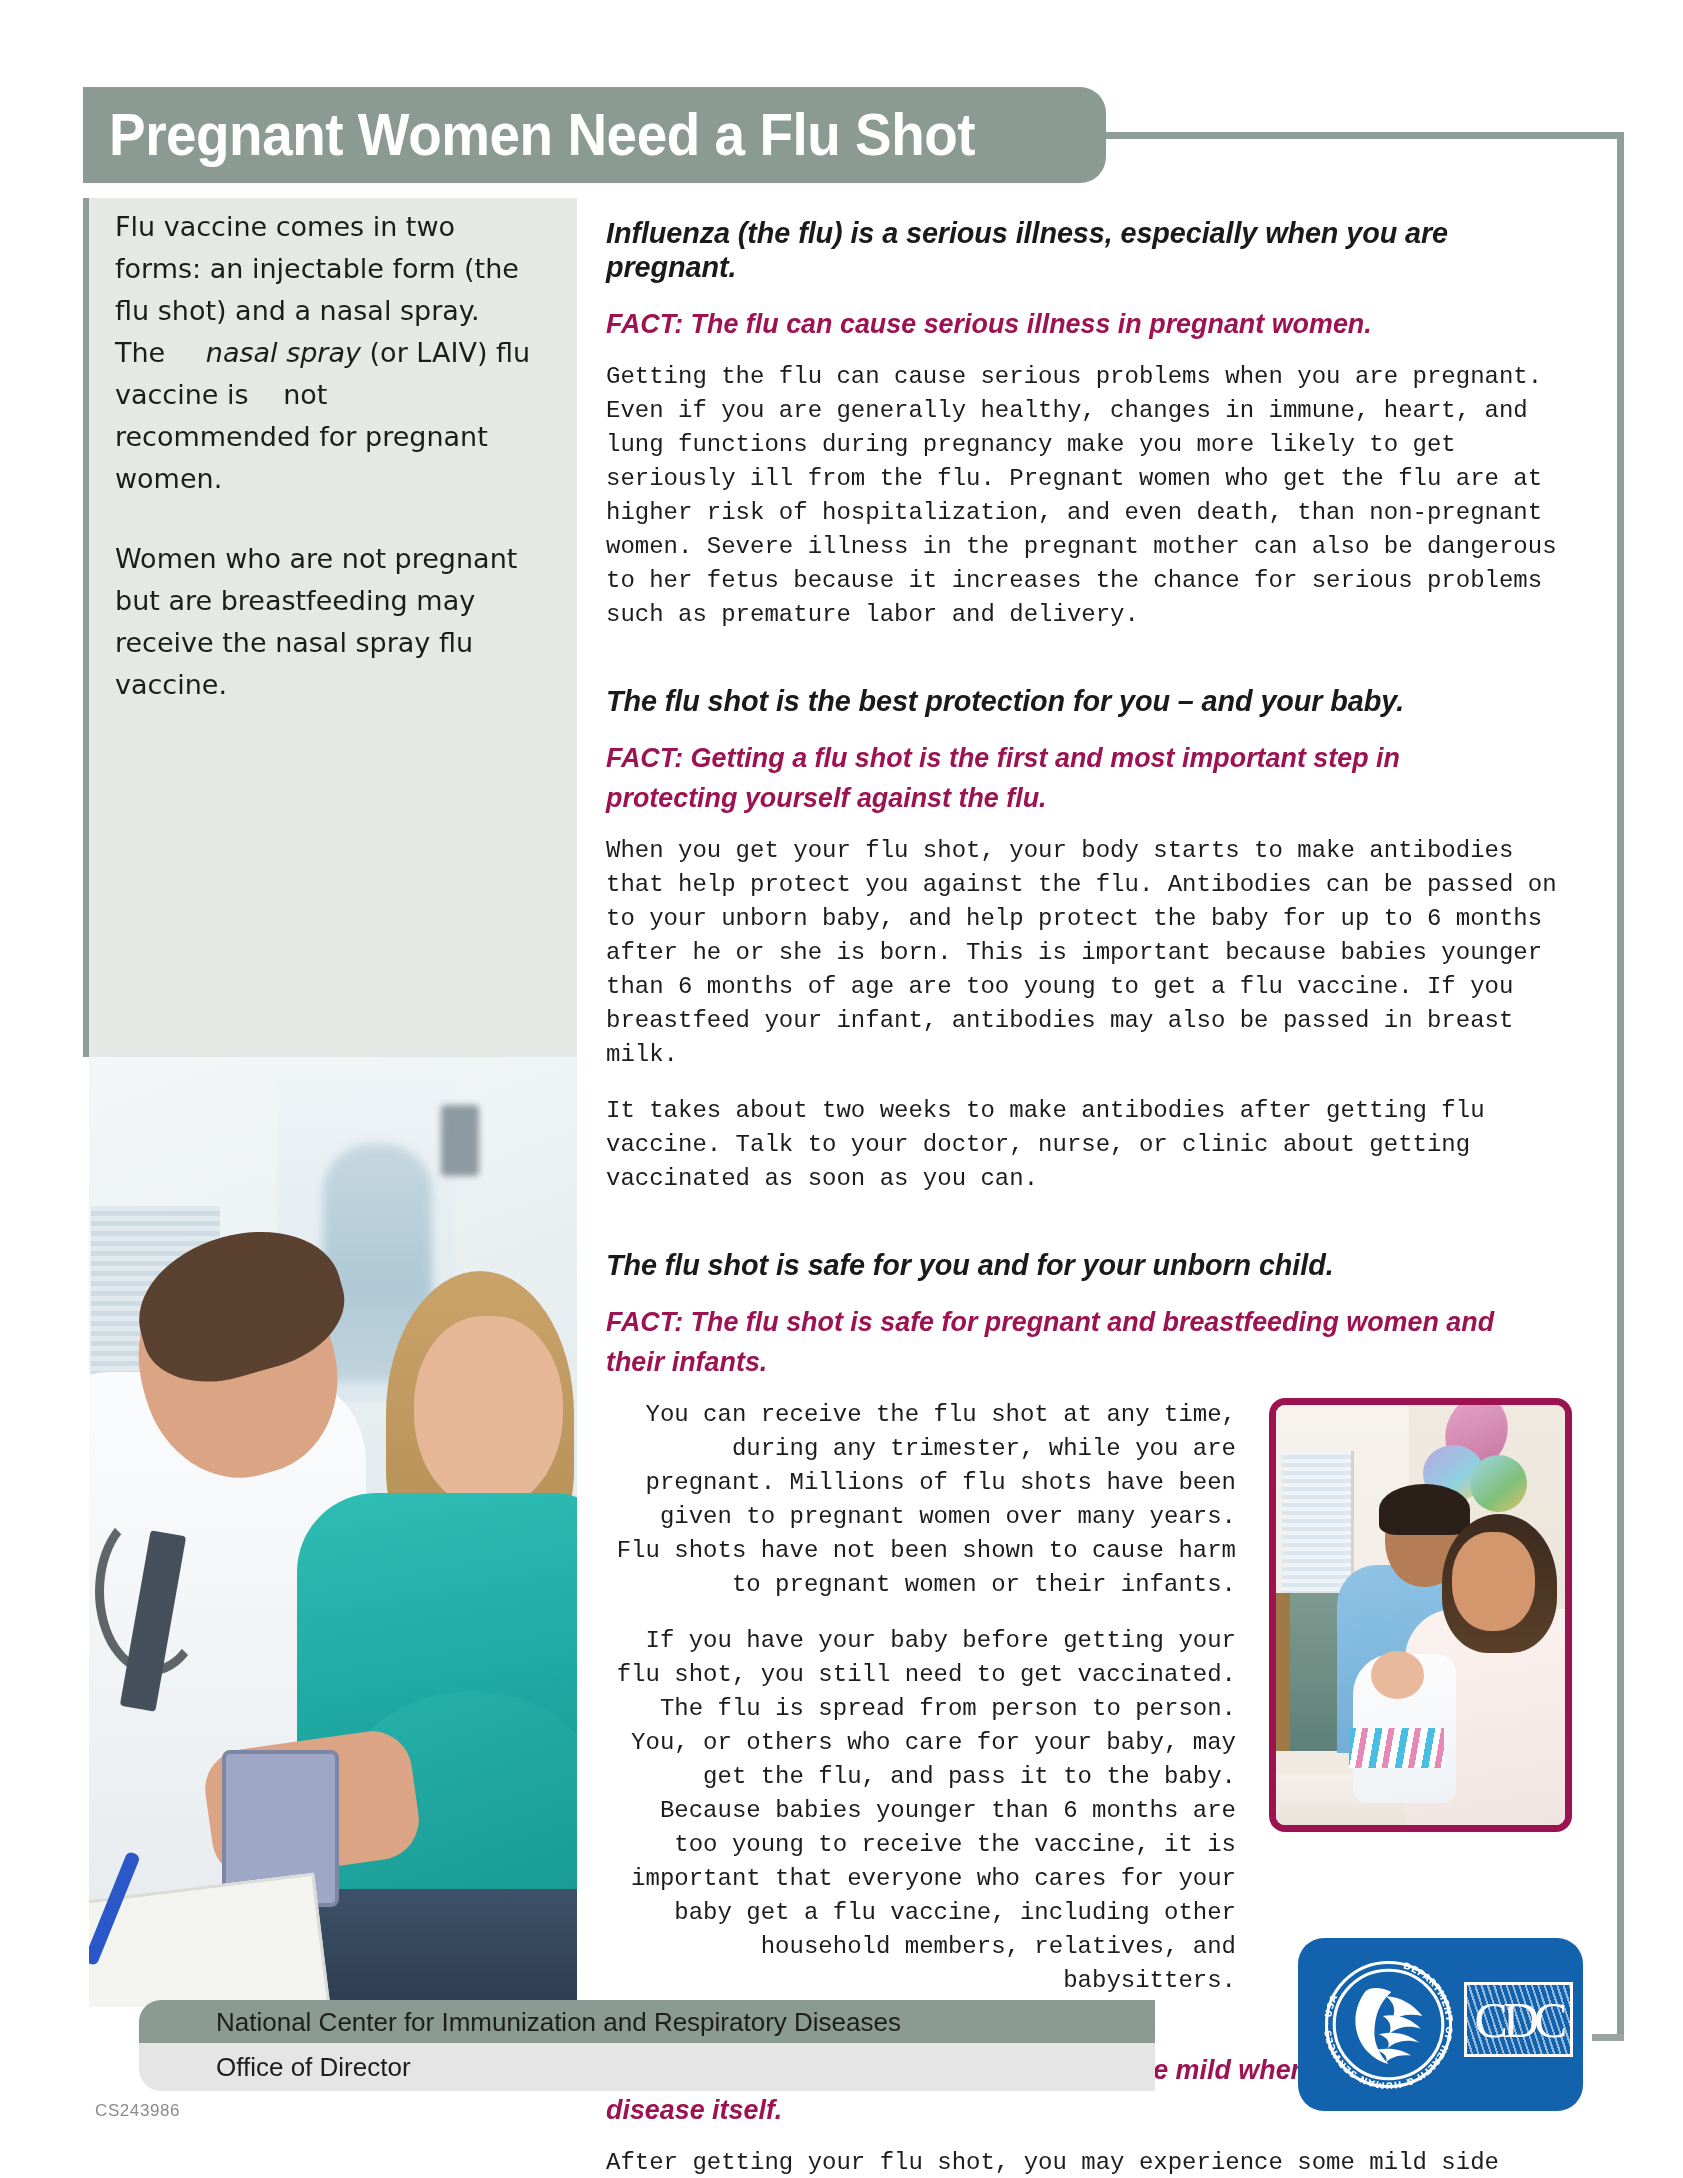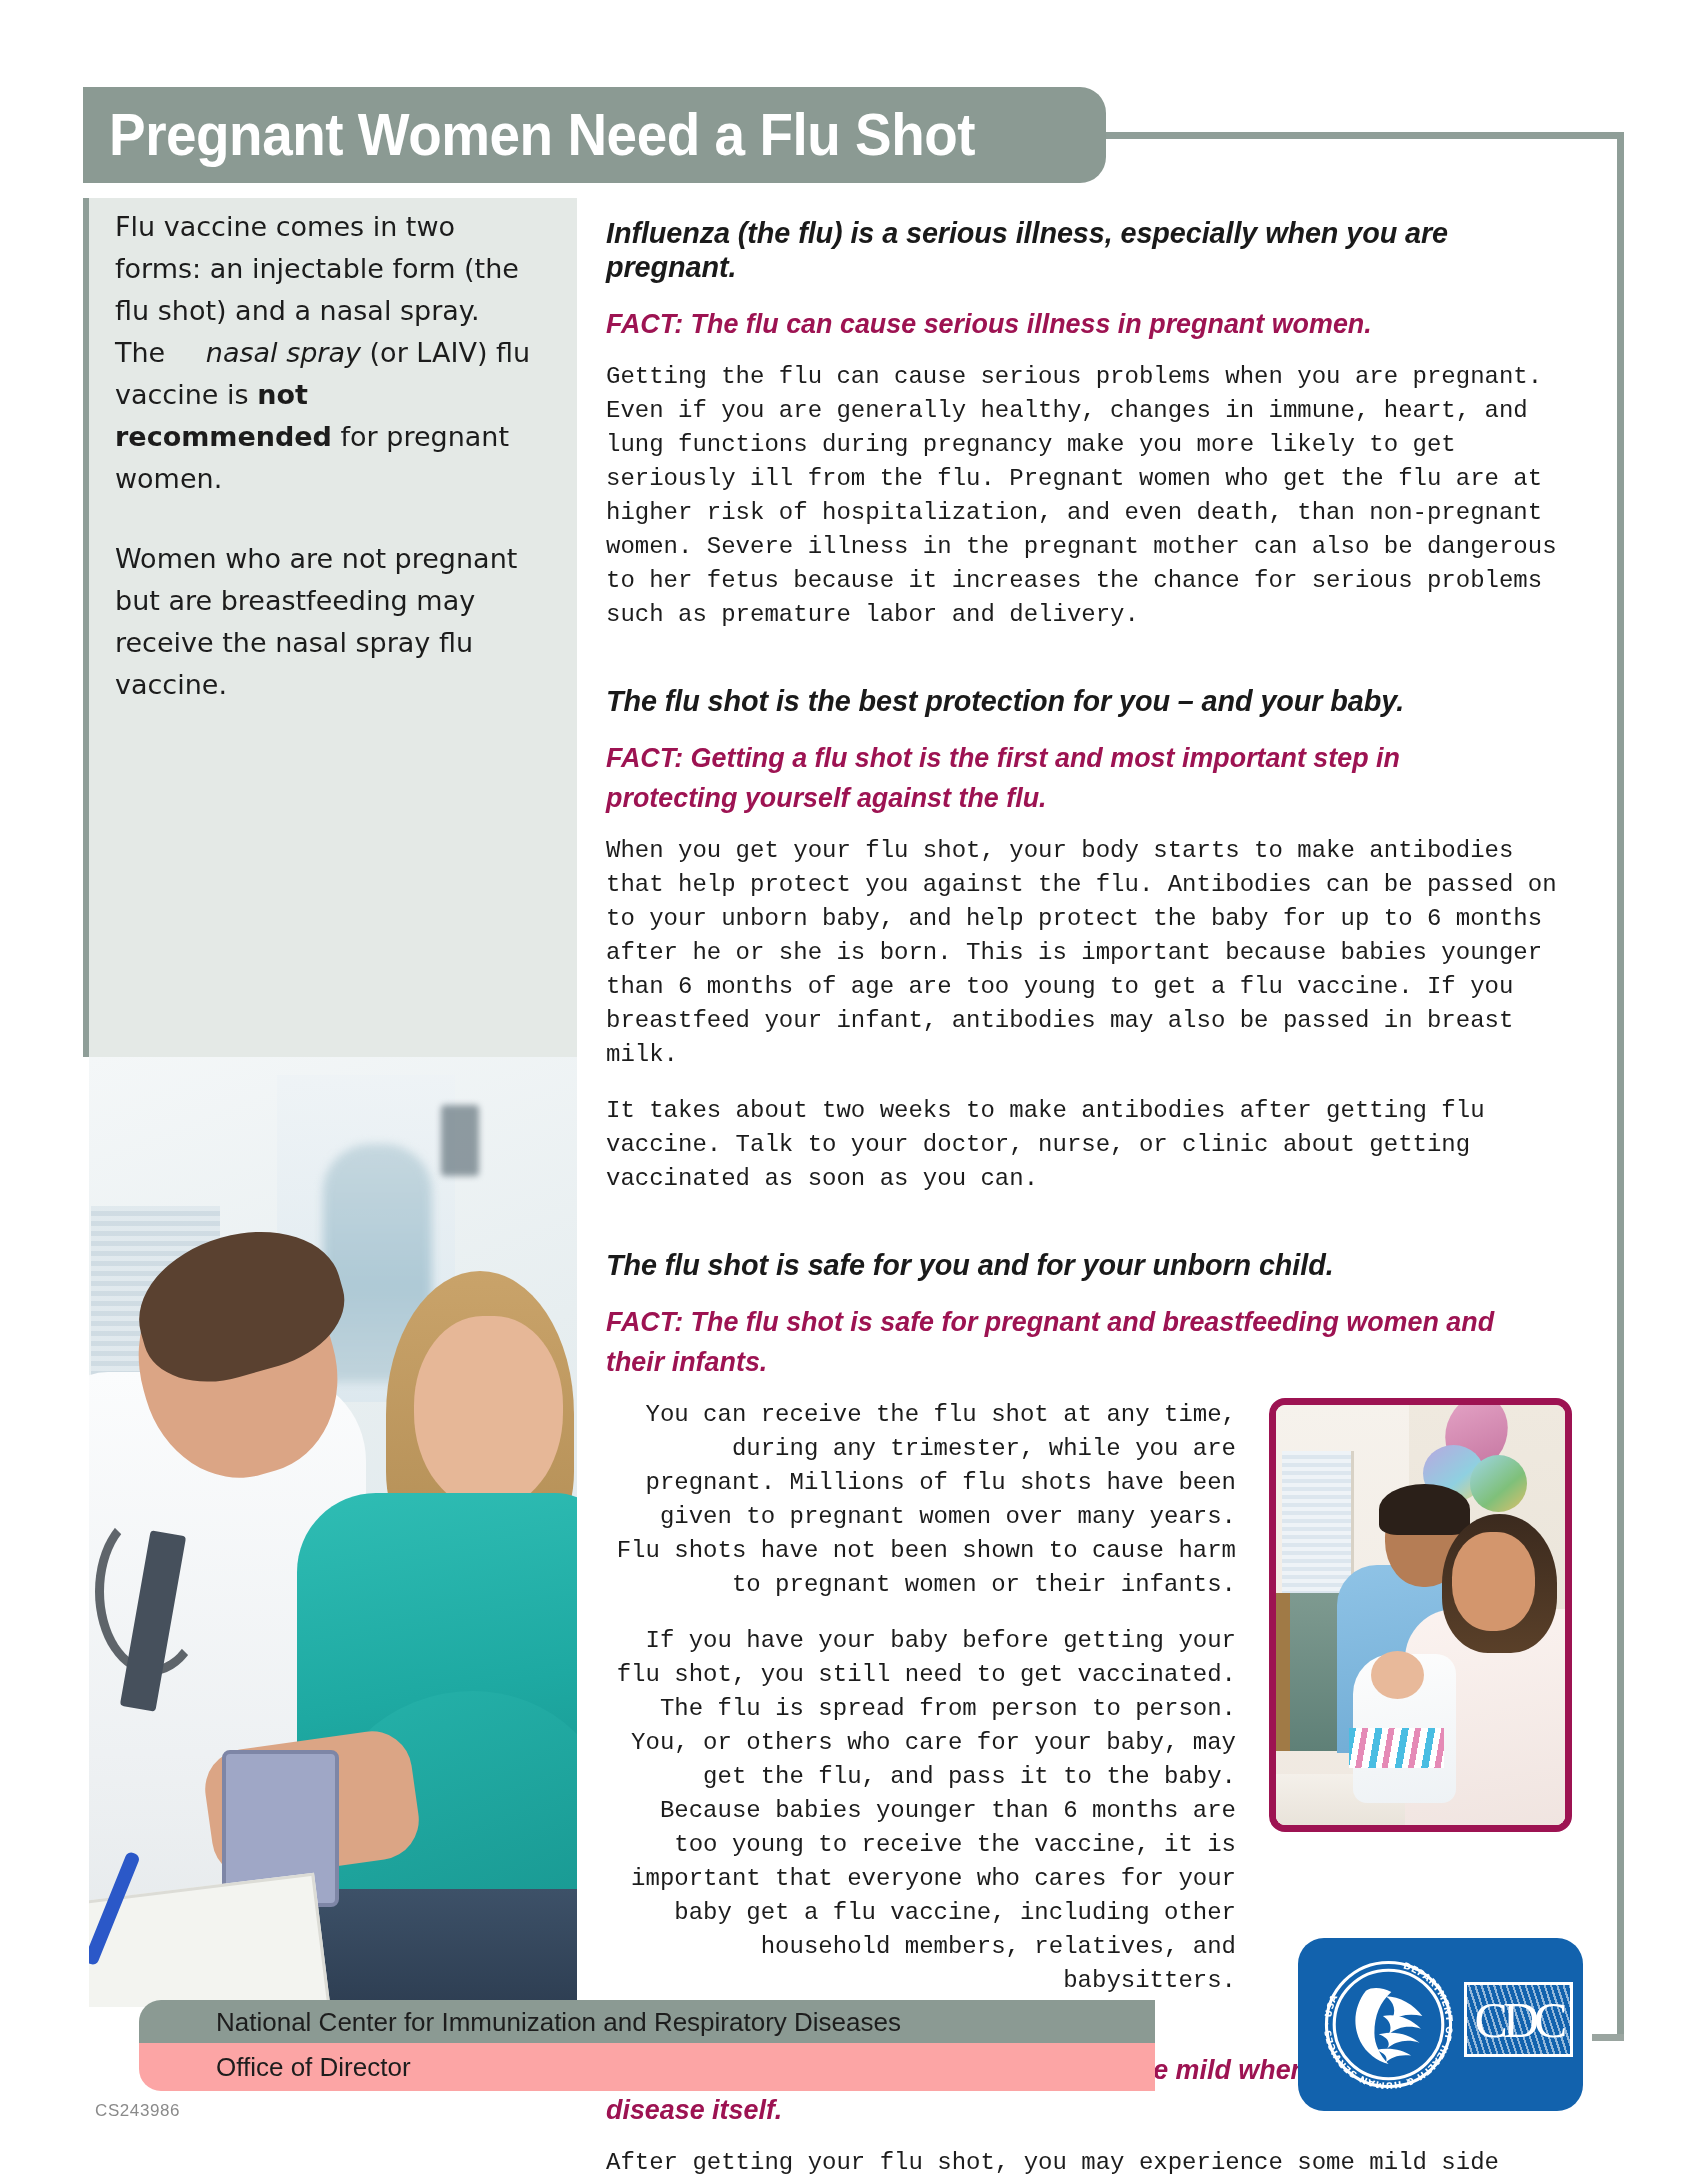--- a/index.html
+++ b/index.html
@@ -99,21 +99,21 @@
     width: 416px;
   }
   .sidebar-p {
     font-family: "DejaVu Sans", "Liberation Sans", sans-serif;
     font-size: 27px;
     line-height: 42px;
     color: #1c1c1c;
     margin: 0 0 38px 0;
   }
   .sidebar-p .ital { font-style: italic; margin-left: 32px; }
-  .sidebar-p .bold { font-weight: bold; }
+  .sidebar-p .bold { font-weight: normal; margin-left: 26px; }
 
   
   .photo-main {
     position: absolute;
     left: 77px;
     top: 1057px;
     width: 488px;
     height: 950px;
     overflow: hidden;
     background: #eef2f4;
@@ -368,21 +368,21 @@
     align-items: center;
     padding-left: 77px;
     box-sizing: border-box;
   }
   .foot-bar2 {
     position: absolute;
     left: 127px;
     top: 2043px;
     width: 1016px;
     height: 48px;
-    background: #fca5a5;
+    background: #e5e5e5;
     border-radius: 0 0 0 22px;
     display: flex;
     align-items: center;
     padding-left: 77px;
     box-sizing: border-box;
   }
   .foot-text {
     font-family: "Liberation Sans Narrow", "Liberation Sans", sans-serif;
     font-size: 26px;
     color: #1d1d1d;

